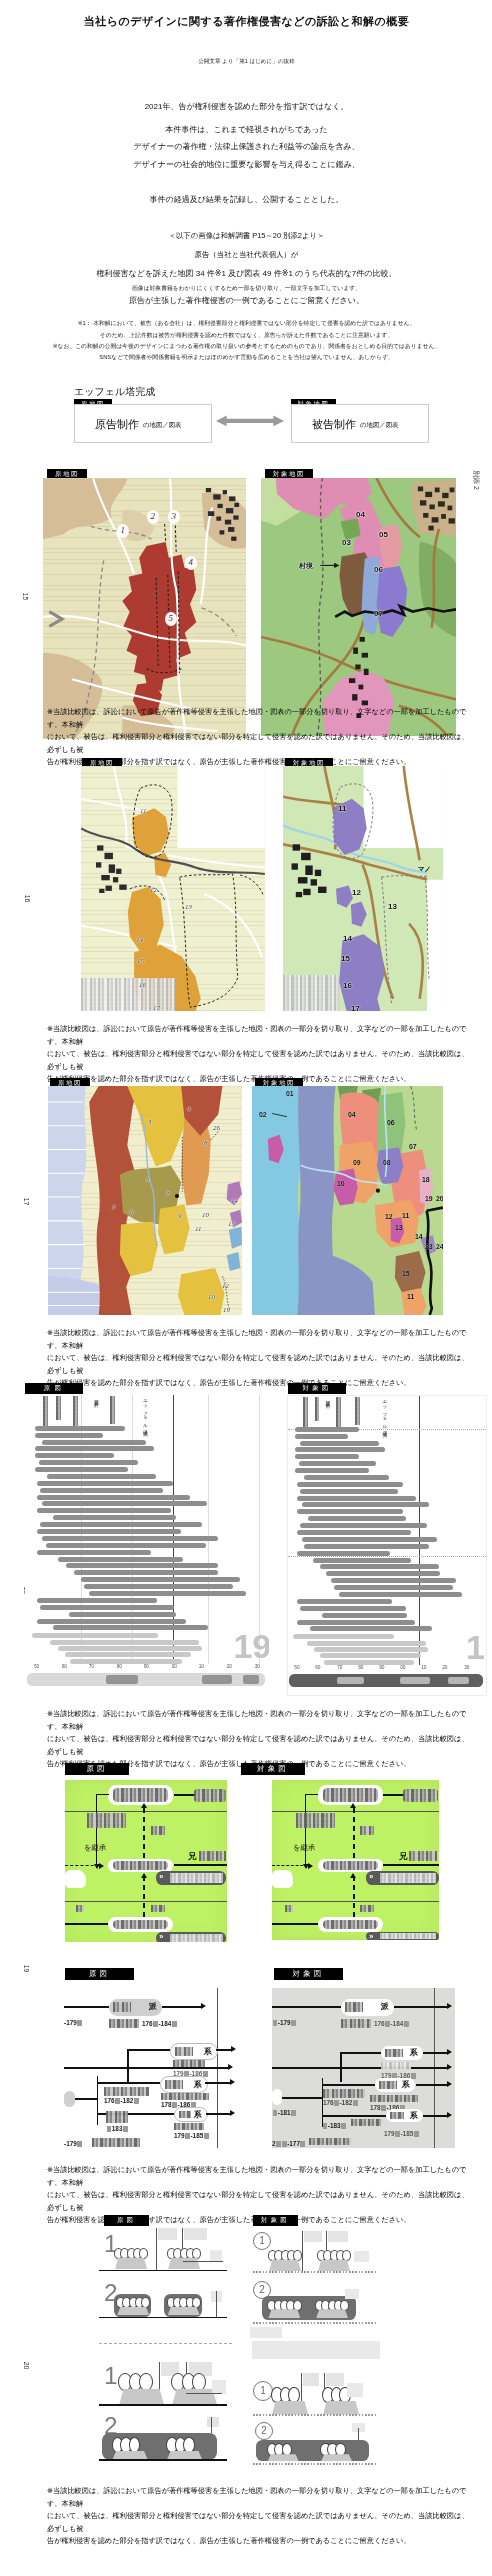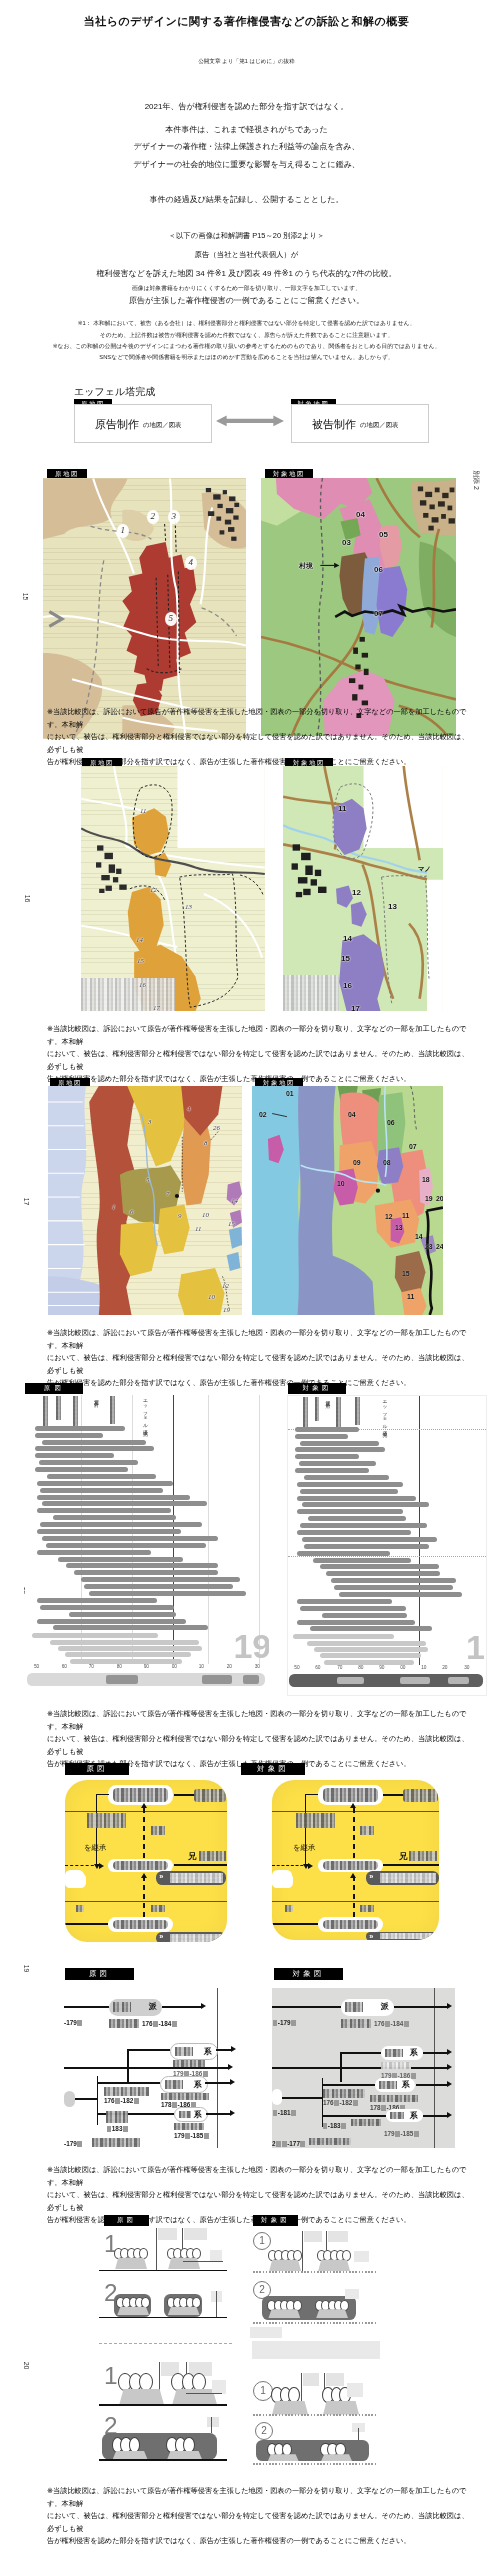--- a/index.html
+++ b/index.html
@@ -36,21 +36,21 @@
       repeating-linear-gradient(0deg,rgba(255,255,255,.3) 0 2.1px,rgba(0,0,0,.08) 2.1px 4.2px);}
   .line{position:absolute;background:#111;}
   .chart{position:absolute;background:#fff;overflow:hidden;}
   .plot{position:absolute;background-image:repeating-linear-gradient(90deg,transparent 0 25px,#dcdcdc 25px 25.4px);}
   .gbar{position:absolute;height:4.8px;border-radius:2.6px;background:#8e8e8e;}
   .gbar.lt{background:#c8c8c8;height:5.3px;}
   .tick{position:absolute;font-size:4.8px;color:#555;}
   .vnote{position:absolute;writing-mode:vertical-rl;font-size:4.8px;color:#333;letter-spacing:0.5px;}
   .vstrip{position:absolute;width:4.8px;}
   .bigyr{position:absolute;font-size:34px;font-weight:bold;color:#c4c4c4;line-height:1;}
-  .photo{position:absolute;background:#fde047;overflow:hidden;box-shadow:inset 0 0 21px rgba(0,0,0,0.06);border-radius:22px;}
+  .photo{position:absolute;background:#bef264;overflow:hidden;box-shadow:inset 0 0 21px rgba(0,0,0,0.06);}
   .pill{position:absolute;background:#fff;border-radius:8.5px;}
   .pill .in{position:absolute;left:5.3px;top:3.2px;right:5.3px;bottom:3.2px;border-radius:4.2px;}
   .dkbadge{position:absolute;background:#5a5a5a;border-radius:6.4px;color:#fff;}
   .chev{position:absolute;left:3.2px;top:1.1px;font-size:7.4px;color:#fff;font-weight:bold;}
   .dashv{position:absolute;width:2.1px;background-image:repeating-linear-gradient(180deg,#111 0 4.8px,transparent 4.8px 9px);}
   .tri-up{position:absolute;width:0;height:0;border-left:3.7px solid transparent;border-right:3.7px solid transparent;border-bottom:5.8px solid #111;}
   .tri-dn{position:absolute;width:0;height:0;border-left:3.2px solid transparent;border-right:3.2px solid transparent;border-top:5.3px solid #111;}
   .tri-rt{position:absolute;width:0;height:0;border-top:3.2px solid transparent;border-bottom:3.2px solid transparent;border-left:5.3px solid #111;}
   .dashh{position:absolute;border-top:1.6px dashed #111;}
   .tl{position:absolute;background:#fff;overflow:hidden;}

